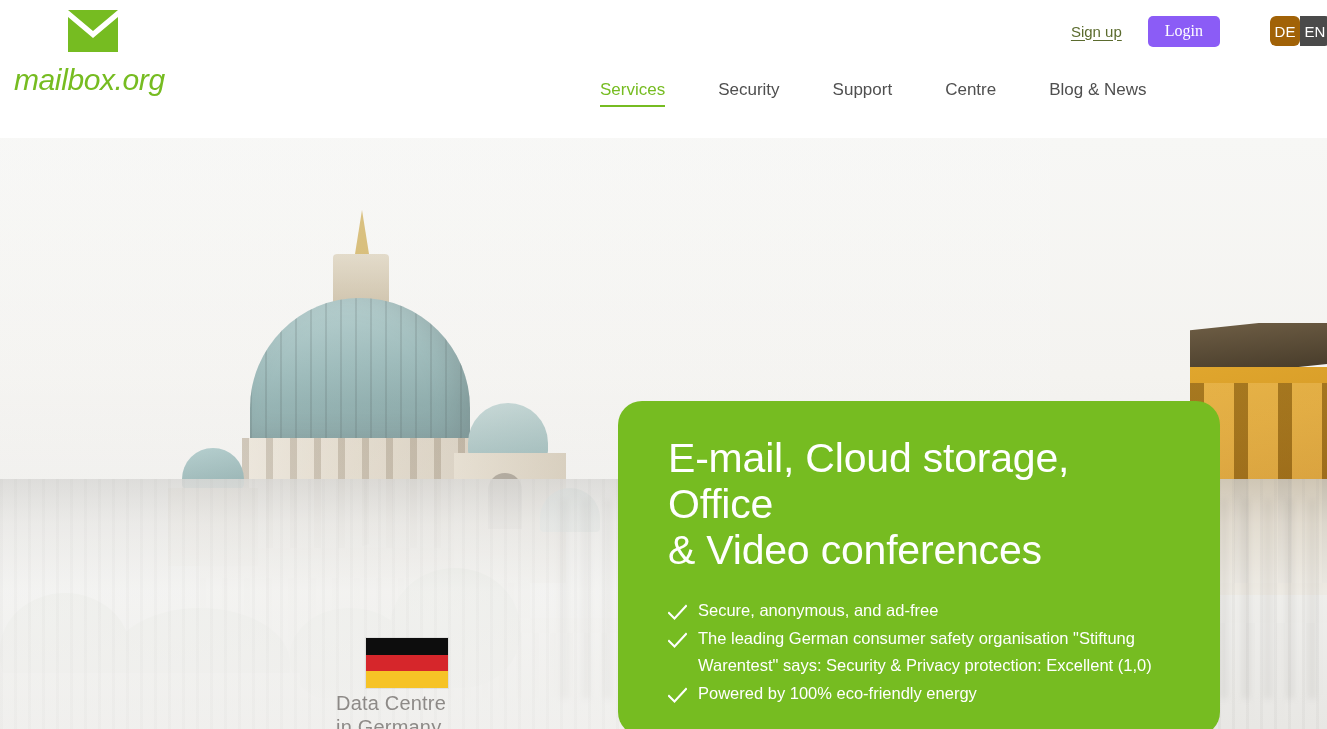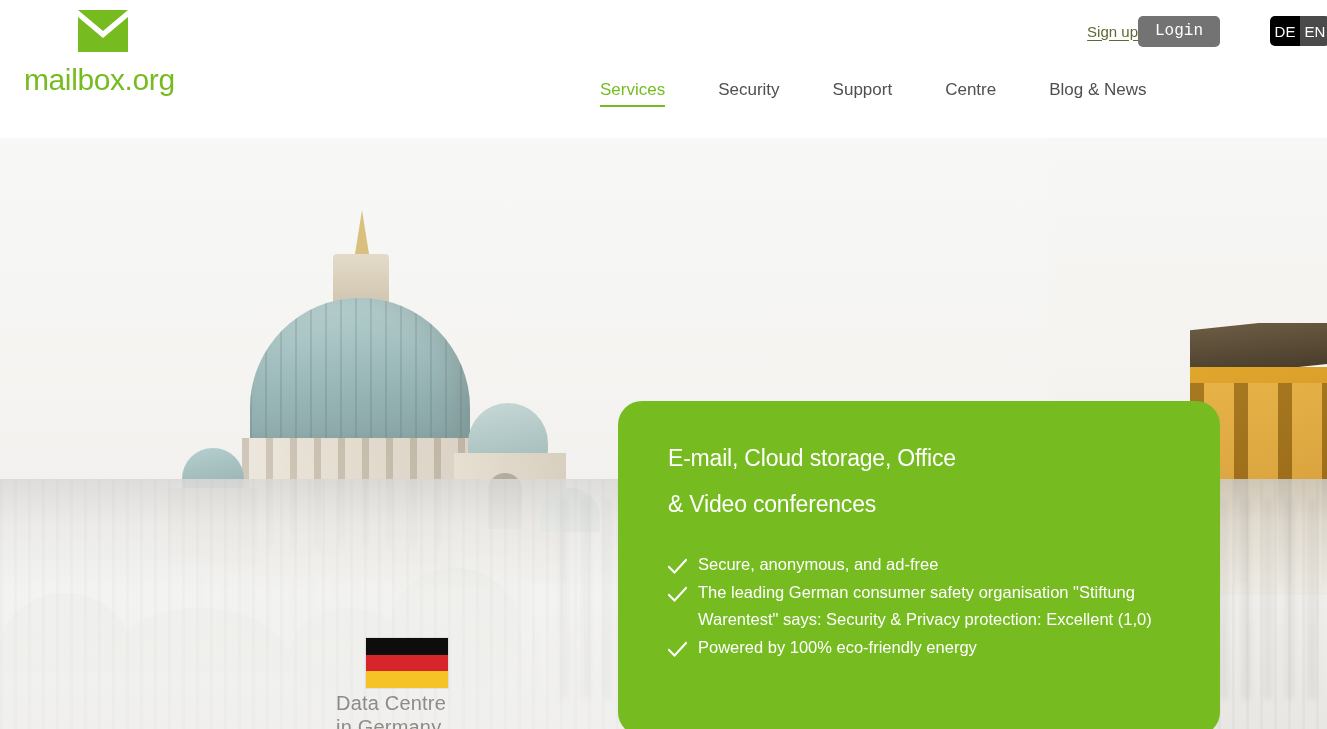--- a/index.html
+++ b/index.html
@@ -13,68 +13,69 @@
   
   .header {
     position:absolute; top:0; left:0;
     width:1327px; height:138px;
     background:#ffffff;
     z-index:20;
   }
 
   
   .logo-wrap {
-    position:absolute; left:24px; top:3px;
+    position:absolute; left:14px; top:3px;
     width:200px; height:100px;
     cursor:pointer;
+    font-style:italic;
   }
   .logo-env {
     position:absolute; left:54px; top:7px;
     width:50px; height:42px;
   }
   .logo-text {
     position:absolute; left:0; top:60px;
     font-size:30px; color:#76bc21;
     letter-spacing:-0.4px;
     white-space:nowrap;
   }
 
   
   .util {
     position:absolute; right:107px; top:15px;
-    display:flex; align-items:center; 
+    display:flex; align-items:center; gap:18px;
     height:32px;
   }
   .signup {
     font-size:15px; color:#5b6b2e;
     text-decoration:underline;
     text-underline-offset:3px;
     cursor:pointer; white-space:nowrap;
   }
   .login-btn {
-    background:#737373; color:#ffffff;
+    background:#8b5cf6; color:#ffffff;
     border:none; border-radius:5px;
-    font-family:Liberation Mono, monospace;
+    font-family:Liberation Serif, serif;
     font-size:16px;
     padding:6px 17px 7px 17px;
-    cursor:pointer; white-space:nowrap;
+    cursor:pointer; white-space:nowrap;margin-left:8px;
   }
   .lang {
     position:absolute; right:107px; top:16px;
     display:flex; height:30px;
     border-radius:5px; overflow:hidden;
     transform:translateX(110px);
   }
   .lang-opt {
     width:30px; height:30px;
     display:flex; align-items:center; justify-content:center;
     font-size:15px; color:#ffffff;
     cursor:pointer; user-select:none;
   }
-  .lang-de { background:#000000; }
+  .lang-de { background:#a16207;border-radius:6px; }
   .lang-en { background:#4a4a4a; }
 
   
   .nav {
     position:absolute; left:600px; top:80px;
     display:flex; align-items:flex-start; gap:53px;
   }
   .nav-item {
     font-size:17px; color:#4f4f4f;
     cursor:pointer; white-space:nowrap;
@@ -390,21 +391,21 @@
   .panel {
     position:absolute; left:618px; top:263px;
     width:602px; height:335px;
     background:#76bc21;
     border-radius:24px;
     padding:34px 44px 0 50px;
     z-index:10;
   }
   .panel h1 {
     color:#ffffff;
-    font-size:23px; font-weight:normal;
+    font-size:41px; font-weight:normal;
     line-height:46px;
     letter-spacing:-0.2px;
   }
   .bullets {
     margin-top:24px;
     list-style:none;
   }
   .bullets li {
     position:relative;
     color:#ffffff;

